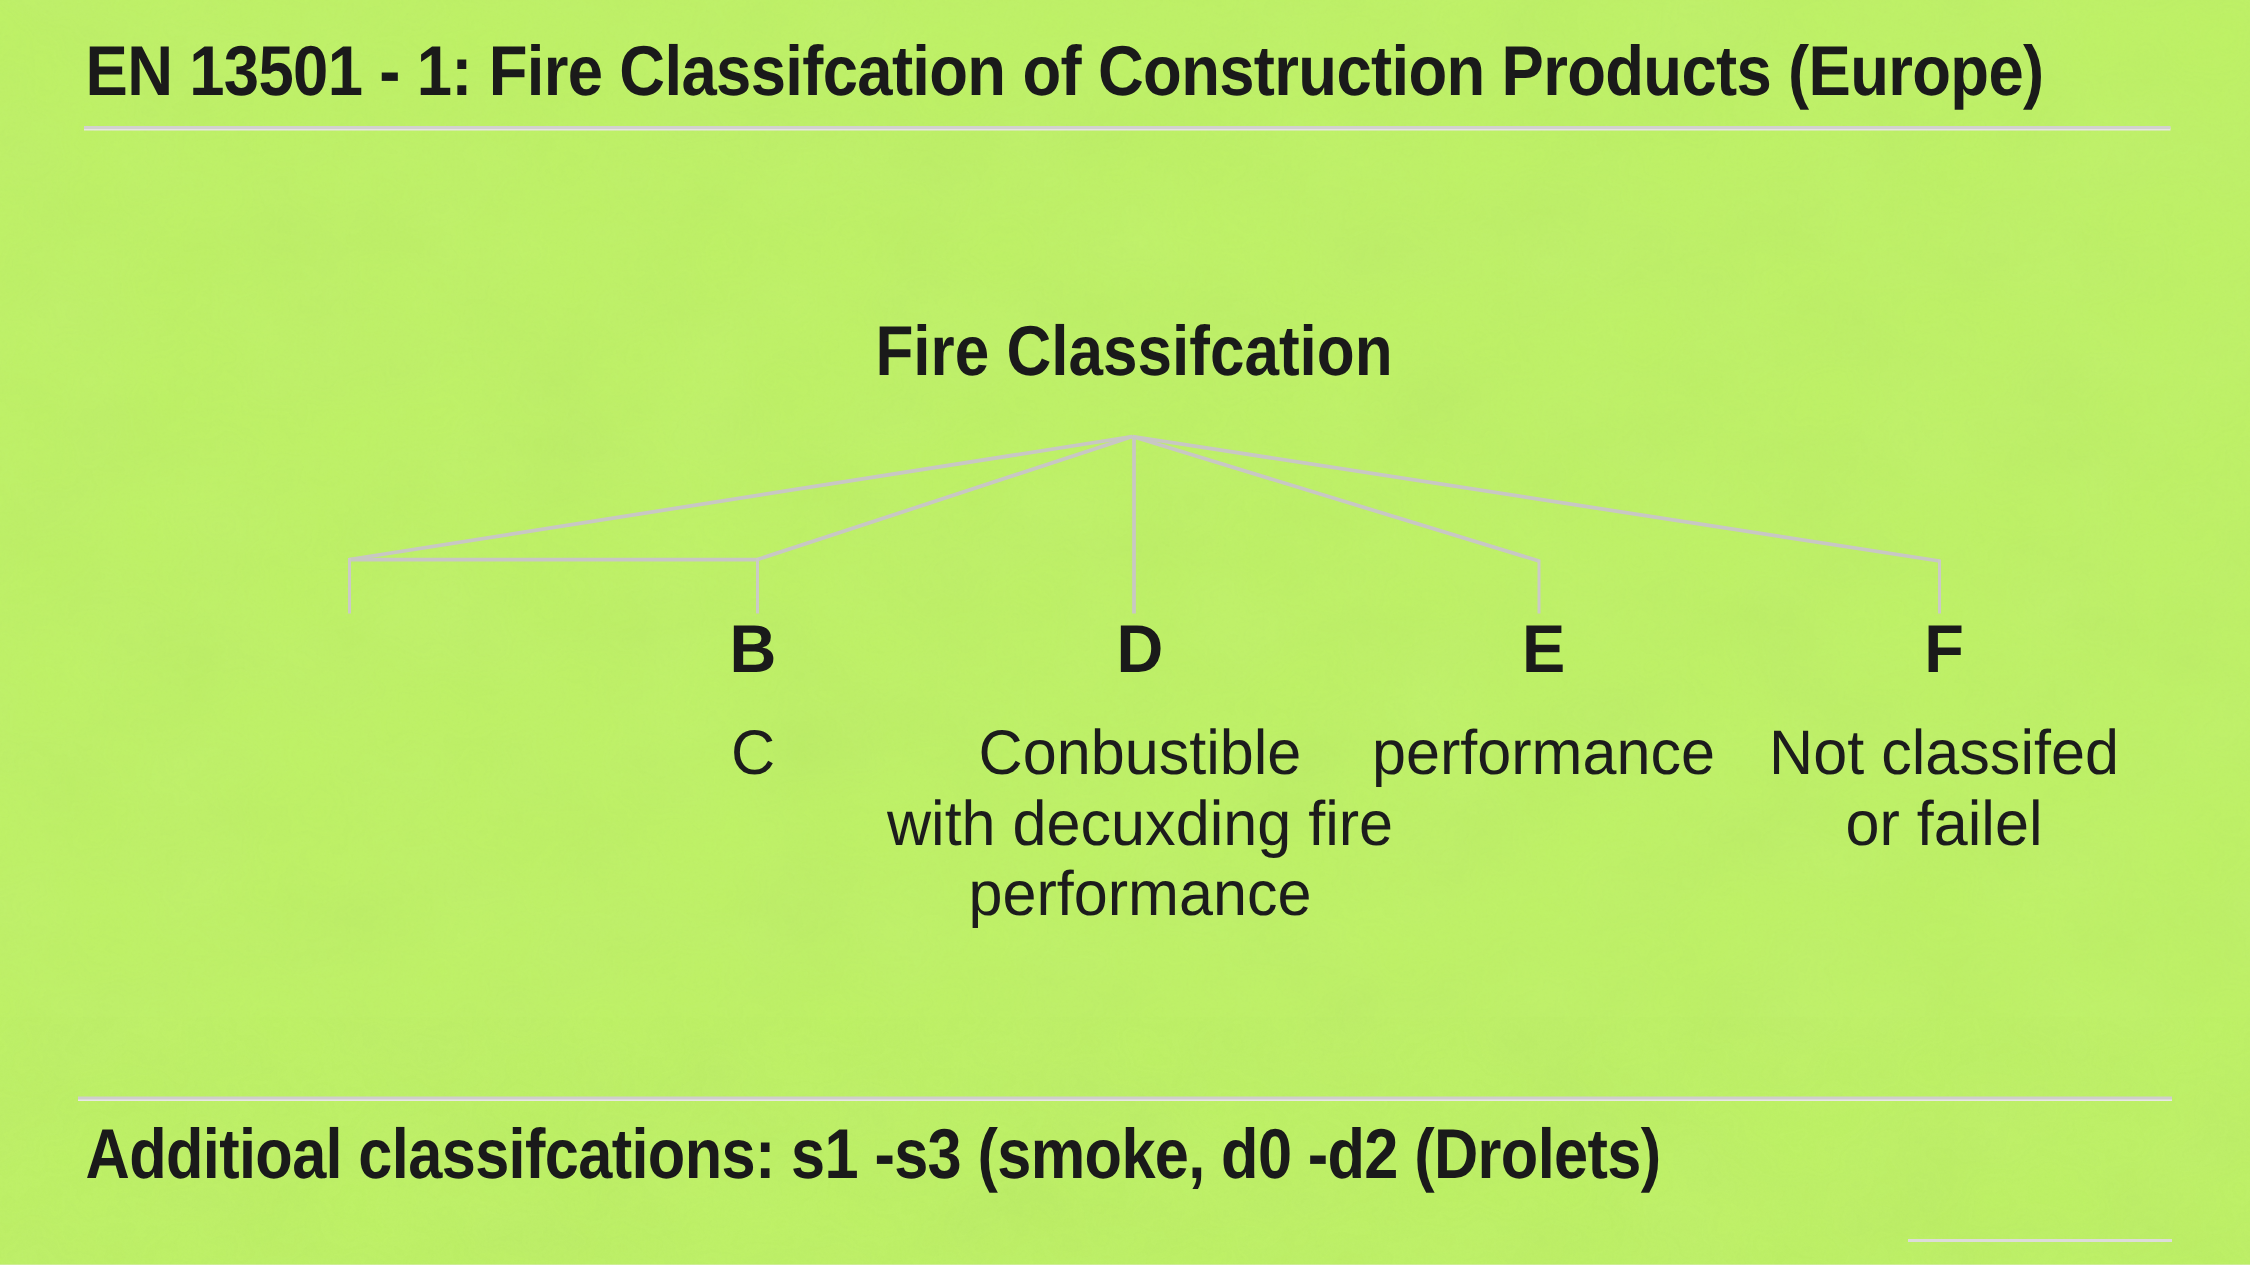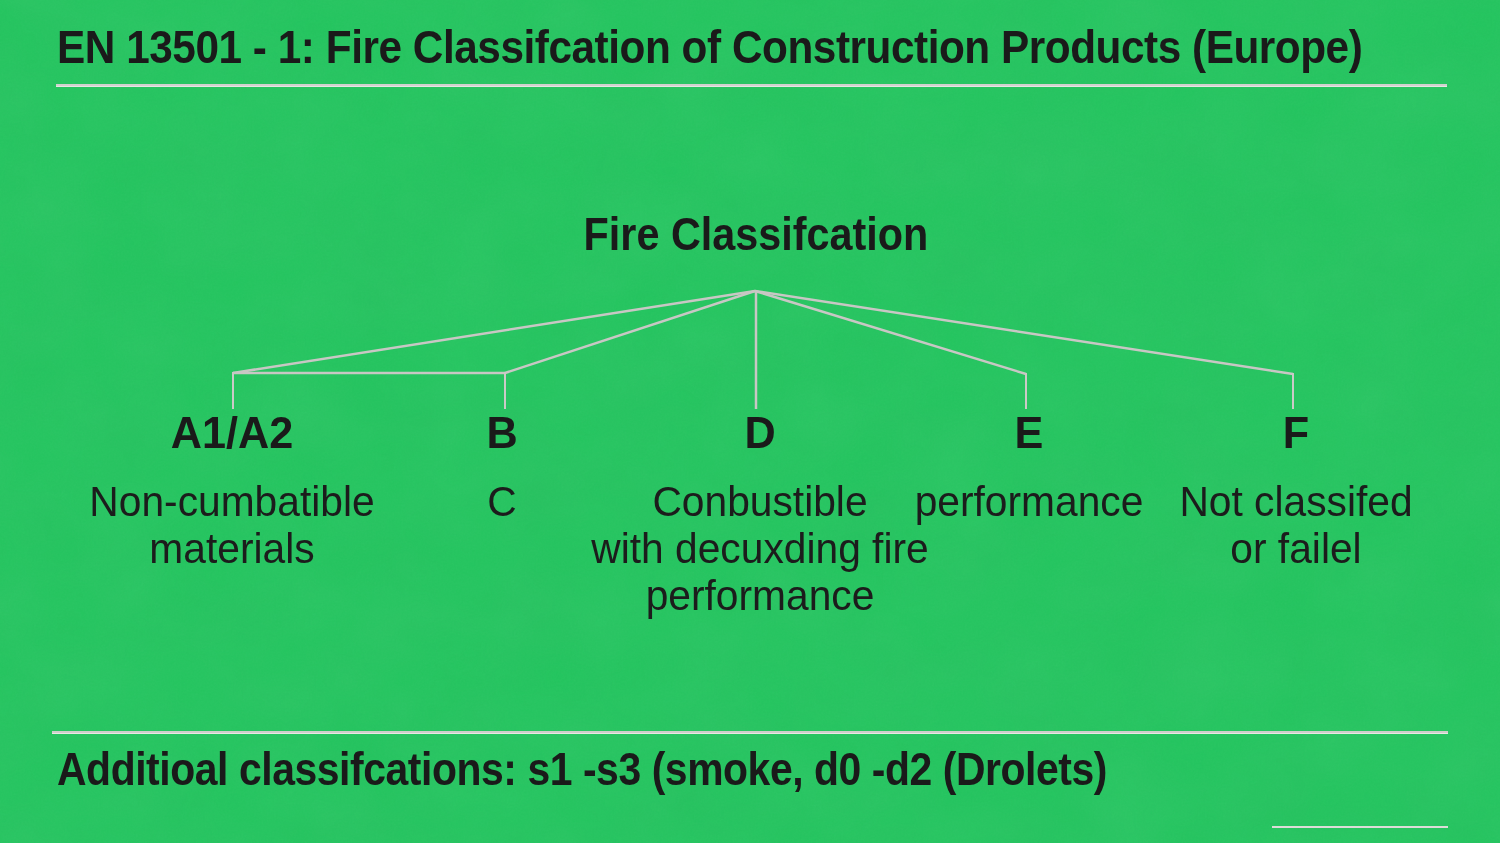--- a/index.html
+++ b/index.html
@@ -4,21 +4,21 @@
 <style>
   html, body { margin: 0; padding: 0; }
   body {
     font-family: "Liberation Sans", "DejaVu Sans", sans-serif;
     background: #e8e7e4;
   }
   .page {
     position: relative;
     width: 1500px;
     height: 843px;
-    background: #22c55e;
+    background: #bef264;
     overflow: hidden;
     color: #1a1a1a;
   }
   .paper-texture {
     position: absolute;
     inset: 0;
     pointer-events: none;
   }
   .page-title {
     position: absolute;
@@ -142,27 +142,20 @@
       <line x1="233" y1="373" x2="505" y2="373"></line>
     </g>
     <g stroke="#cbcac7" stroke-width="2" fill="none">
       <line x1="233" y1="372" x2="233" y2="409"></line>
       <line x1="505" y1="372" x2="505" y2="409"></line>
       <line x1="1026" y1="373" x2="1026" y2="409"></line>
       <line x1="1293" y1="373" x2="1293" y2="409"></line>
     </g>
   </svg>
 
-  <div class="branch-col" style="left:232px">
-    <div class="branch-letter">A1/A2</div>
-    <div class="branch-desc">
-      <div>Non-cumbatible</div>
-      <div>materials</div>
-    </div>
-  </div>
 
   <div class="branch-col" style="left:502px">
     <div class="branch-letter">B</div>
     <div class="branch-desc">
       <div>C</div>
     </div>
   </div>
 
   <div class="branch-col" style="left:760px">
     <div class="branch-letter">D</div>

